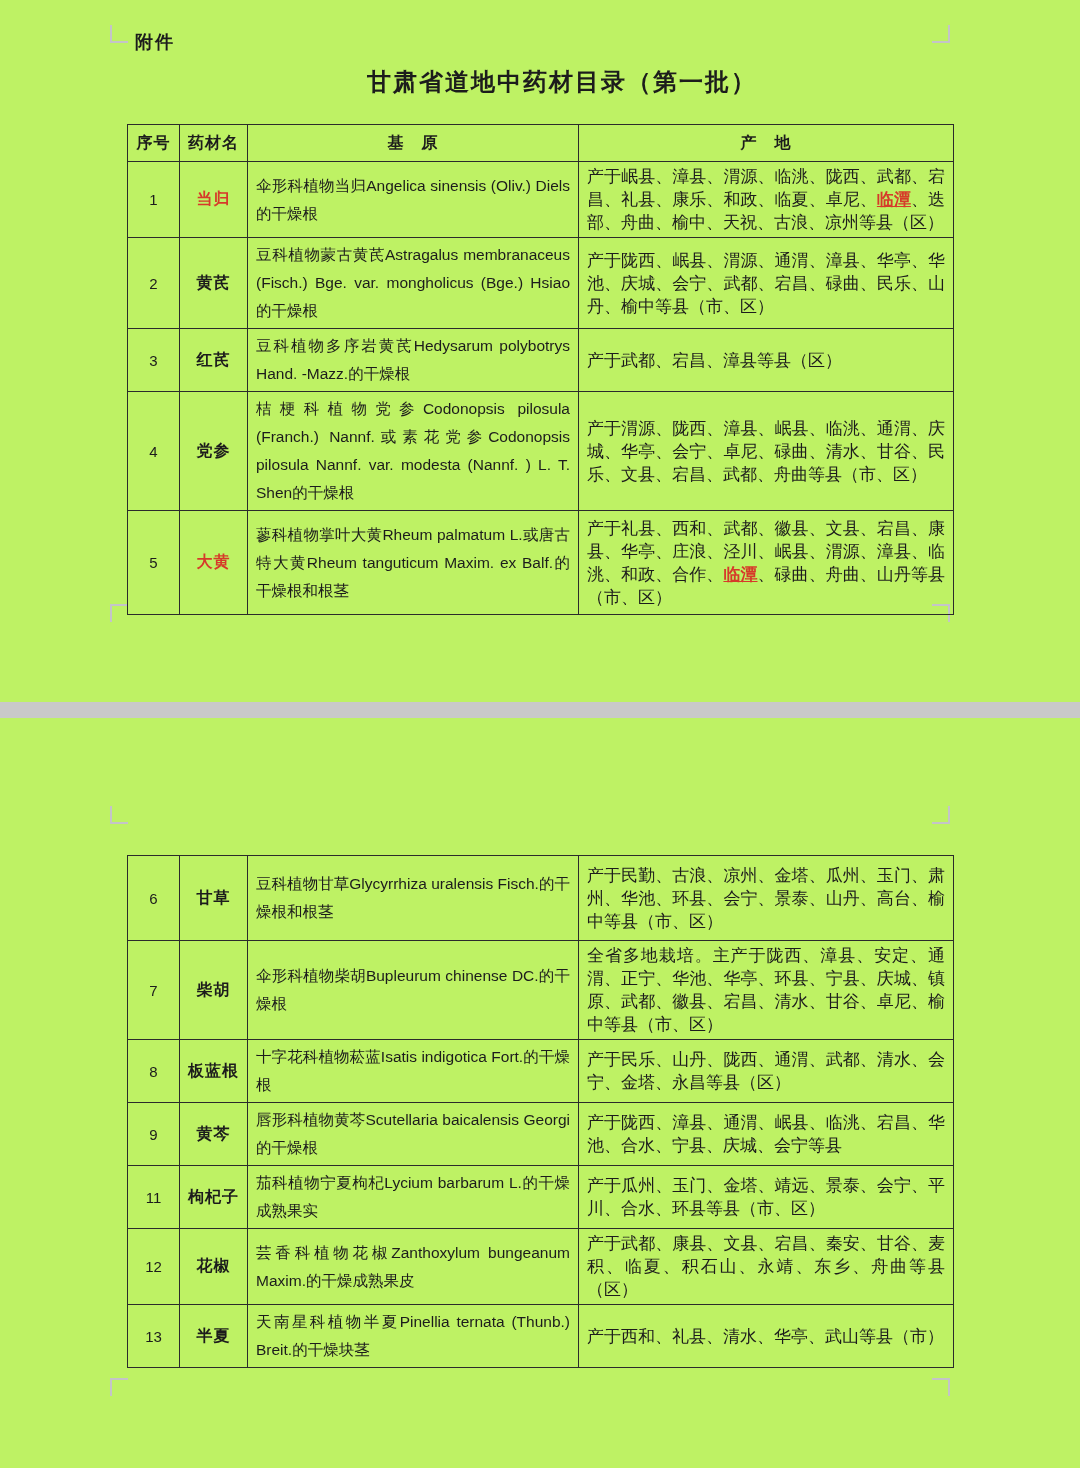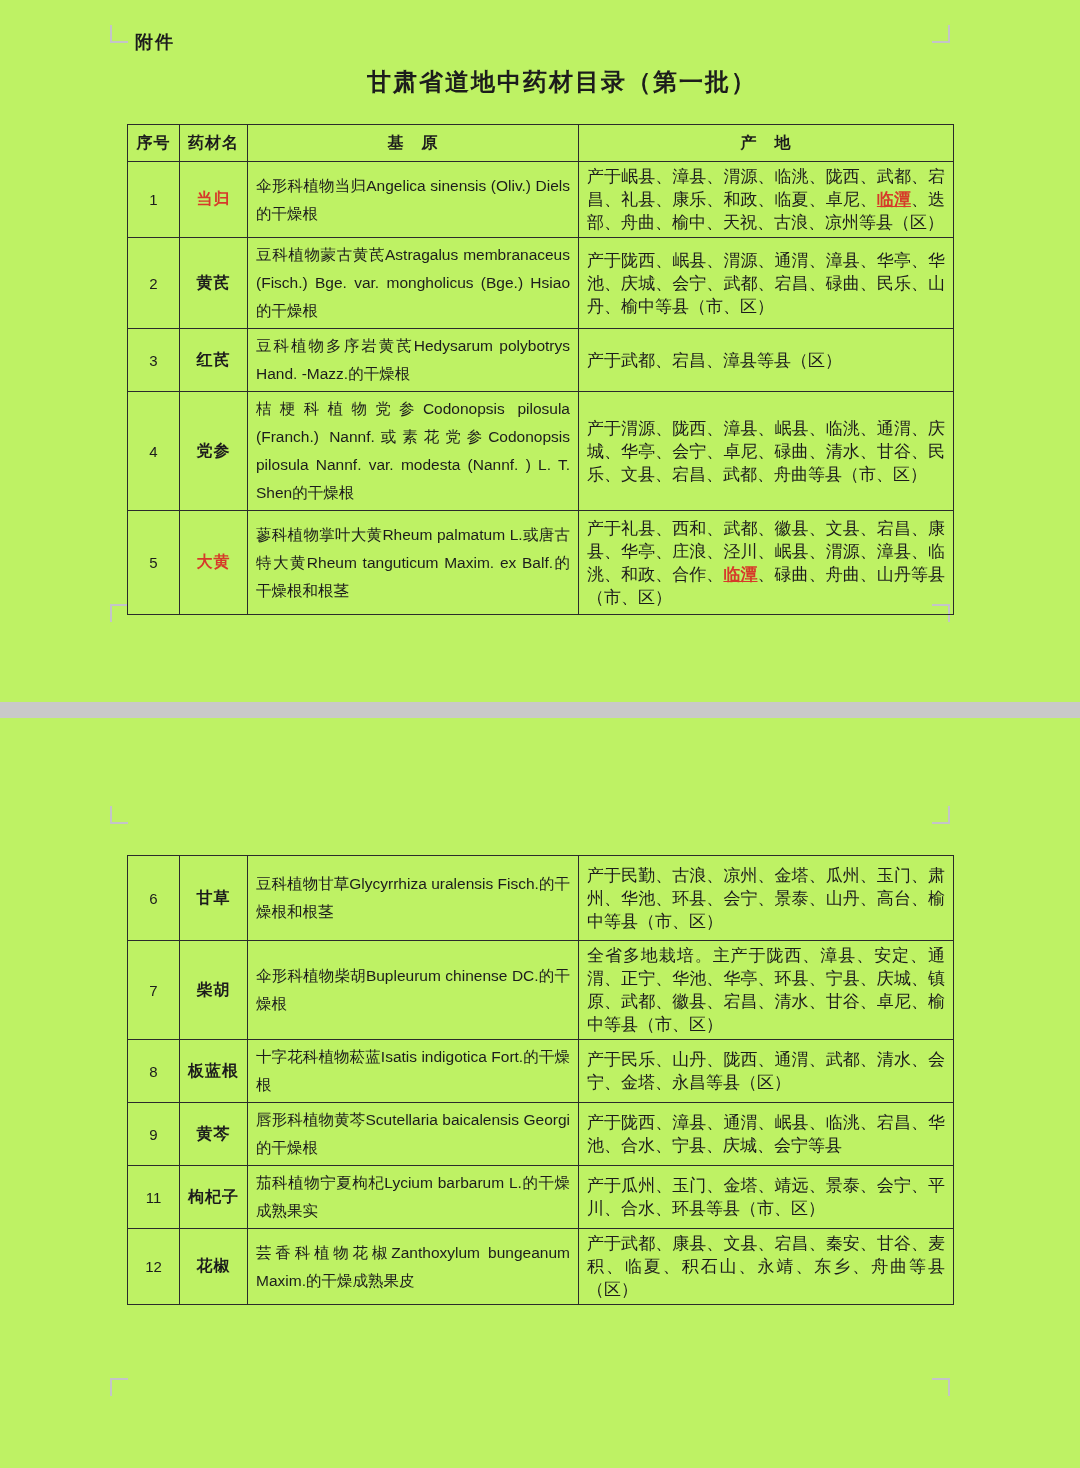--- a/index.html
+++ b/index.html
@@ -155,16 +155,22 @@
       <td class="c-name">枸杞子</td>
       <td class="c-origin">茄科植物宁夏枸杞Lycium barbarum L.的干燥成熟果实</td>
       <td class="c-region"><span>产于瓜州、玉门、金塔、靖远、景泰、会宁、平川、合水、环县等县（市、区）</span></td>
     </tr>
     <tr class="r11">
       <td class="c-no">12</td>
       <td class="c-name">花椒</td>
       <td class="c-origin">芸香科植物花椒Zanthoxylum bungeanum Maxim.的干燥成熟果皮</td>
       <td class="c-region"><span>产于武都、康县、文县、宕昌、秦安、甘谷、麦积、临夏、积石山、永靖、东乡、舟曲等县（区）</span></td>
     </tr>
+    <tr class="r12">
+      <td class="c-no">13</td>
+      <td class="c-name">半夏</td>
+      <td class="c-origin">天南星科植物半夏Pinellia ternata (Thunb.) Breit.的干燥块茎</td>
+      <td class="c-region"><span>产于西和、礼县、清水、华亭、武山等县（市）</span></td>
+    </tr>
   </tbody>
     </table>
 
 </div>
 
 </body></html>

